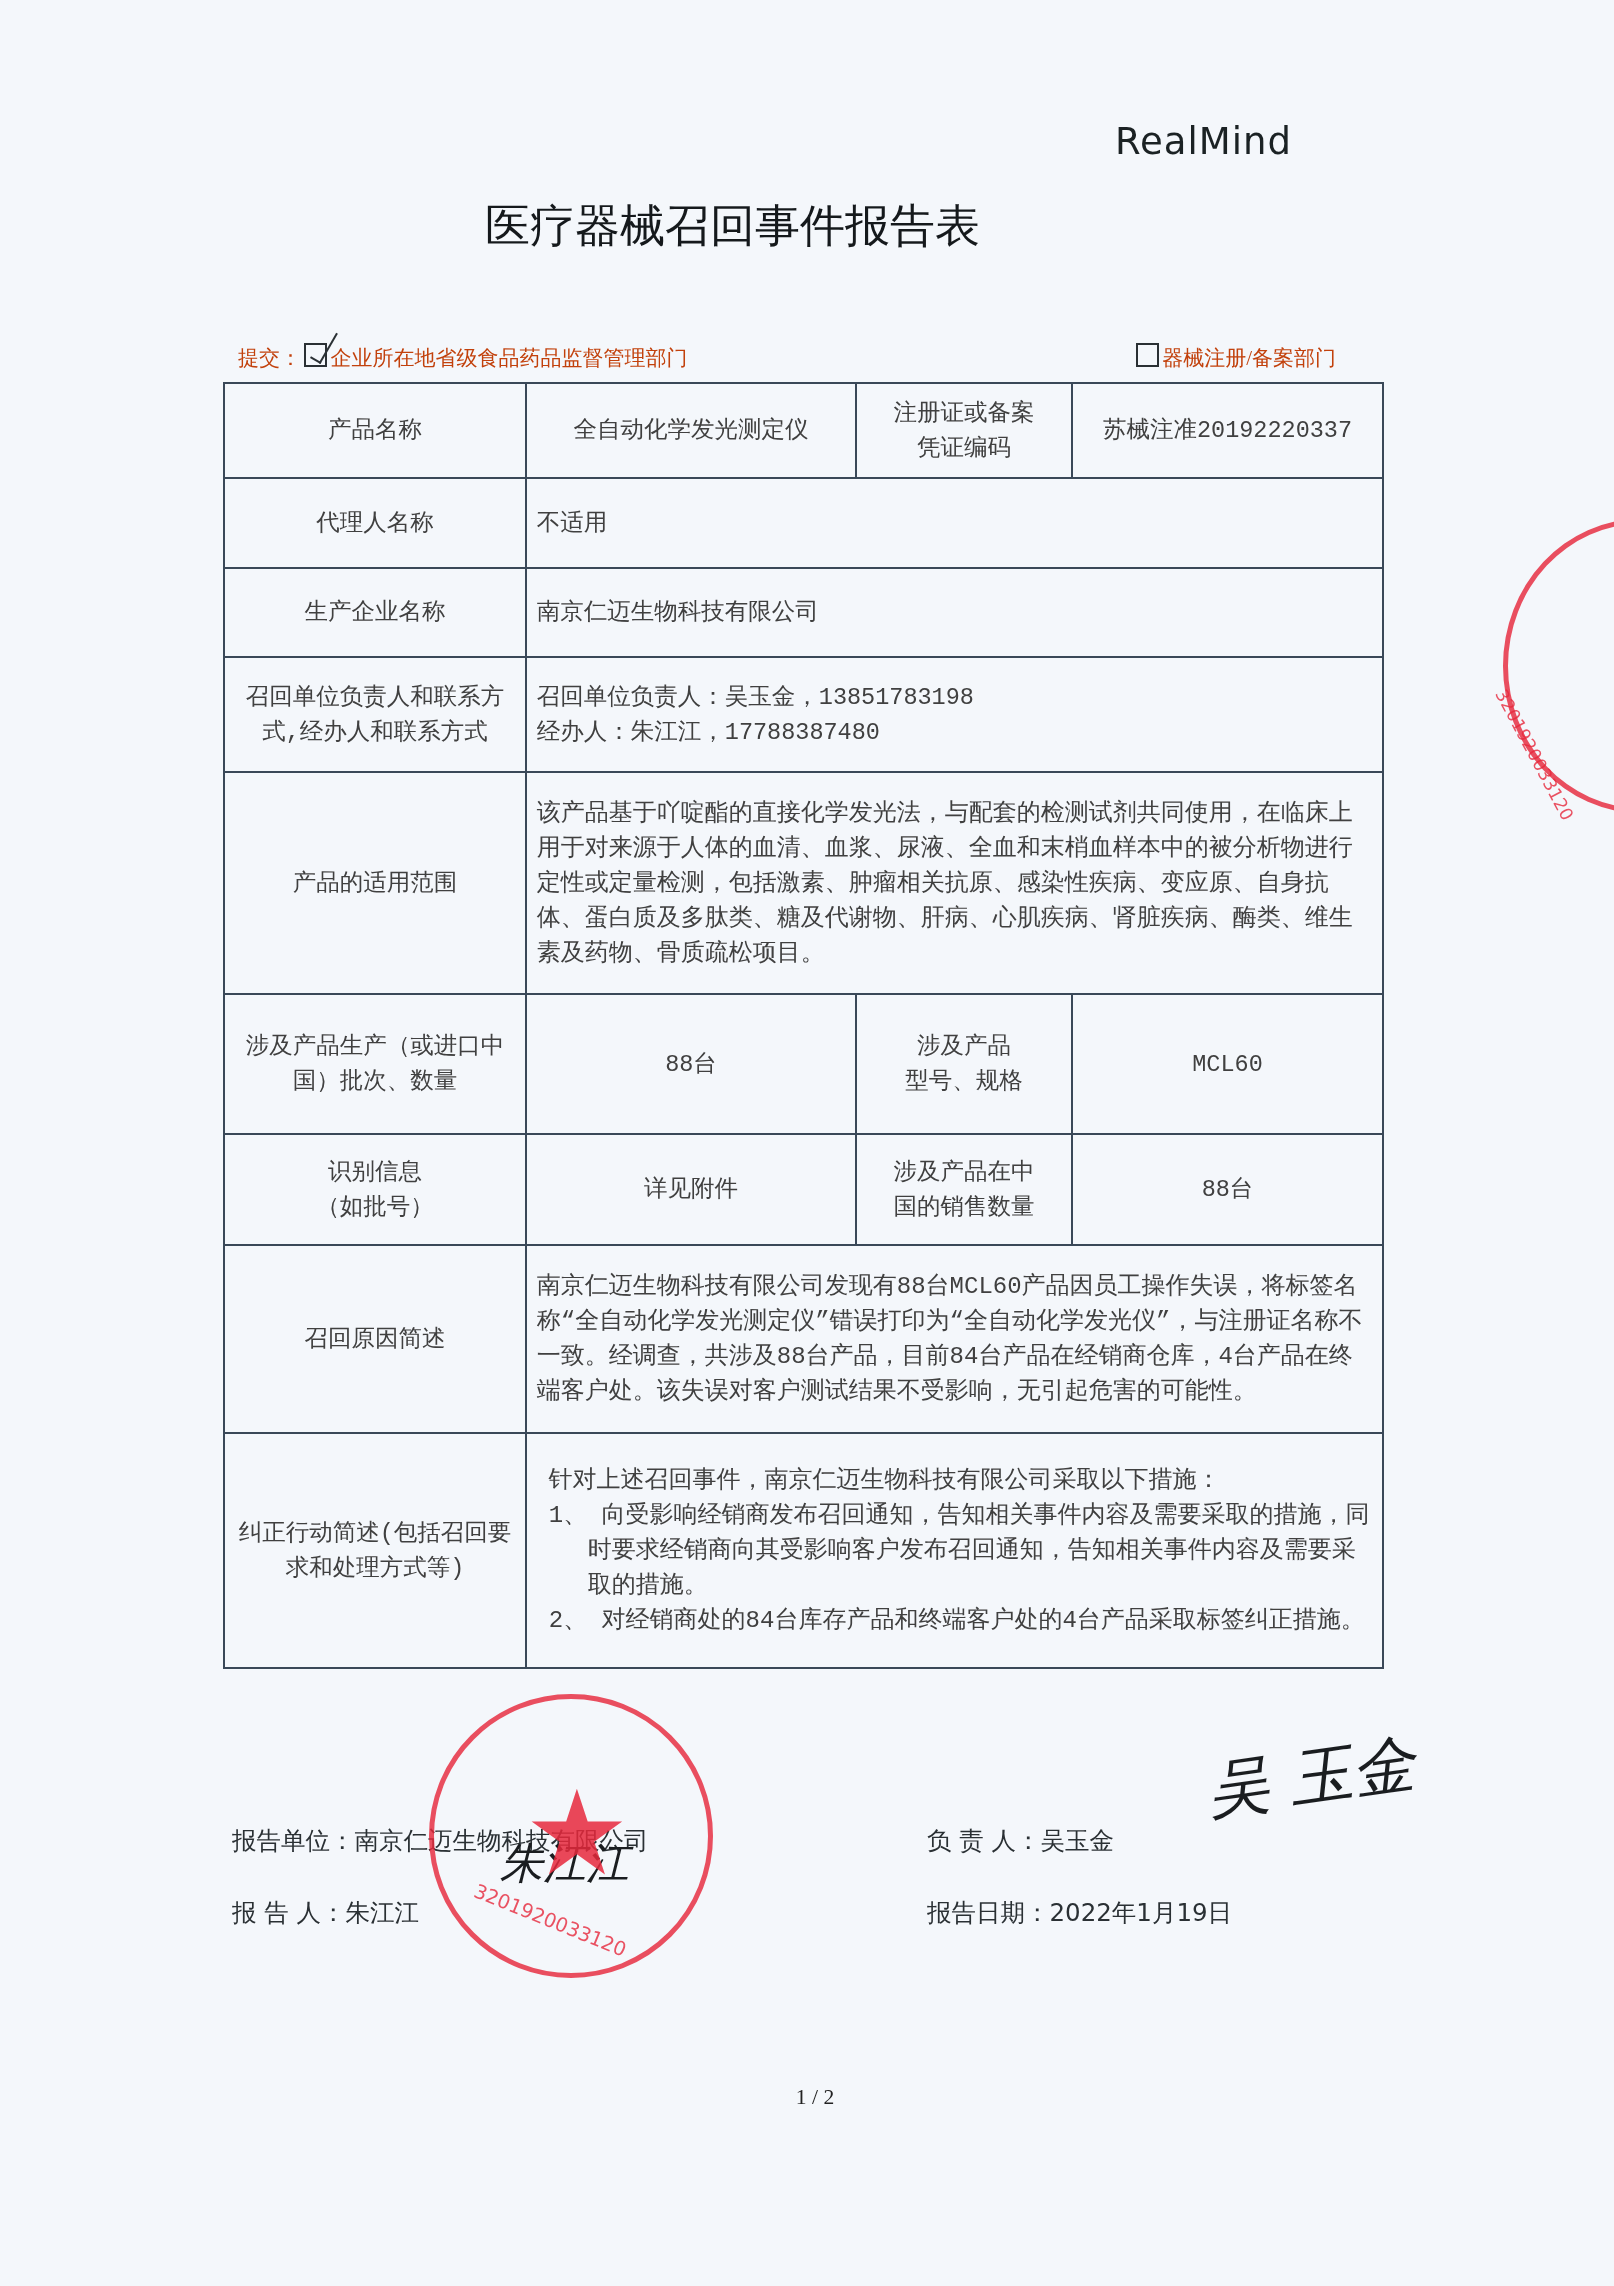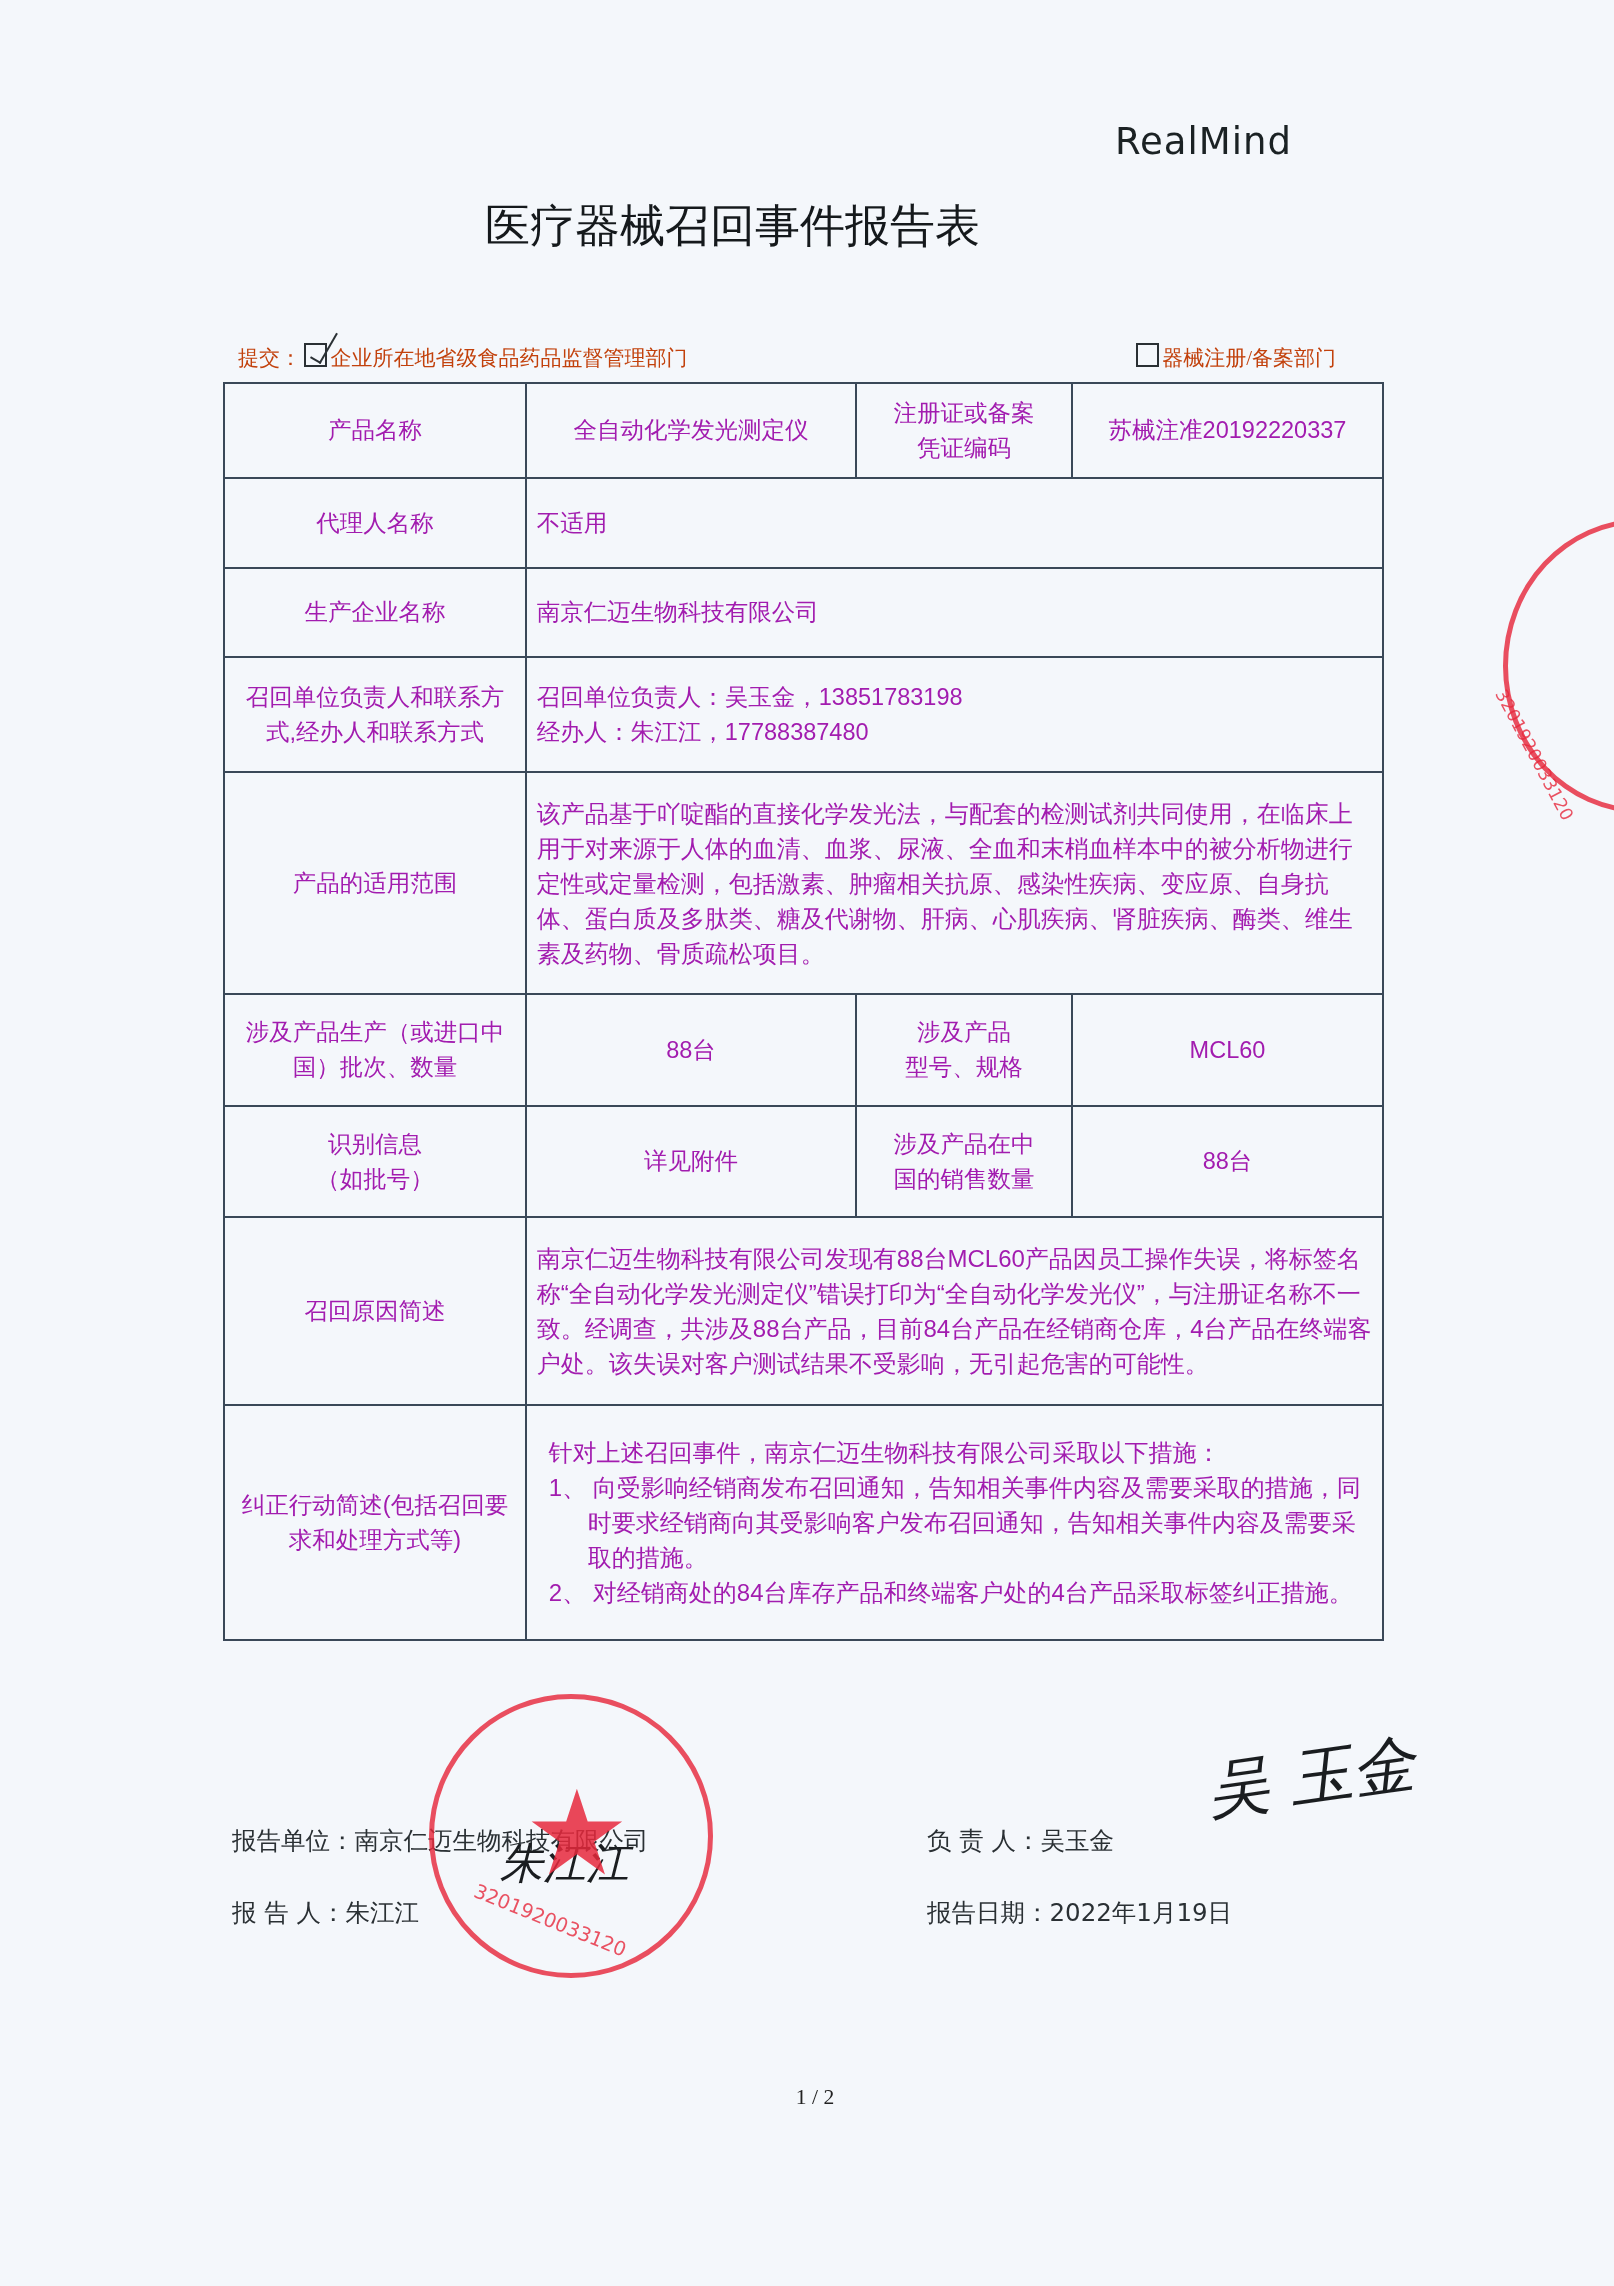--- a/index.html
+++ b/index.html
@@ -29,21 +29,21 @@
   .chk { display: inline-block; width: 19.6px; height: 19.6px; border: 2px solid #2a3034; vertical-align: -2px; position: relative; margin: 0 2.9px; }
   .chk.on::after {
     content: ""; position: absolute; left: 3.9px; top: -21.6px; width: 9.8px; height: 33px;
     border-right: 2.9px solid #2a3034; border-bottom: 2.9px solid #2a3034;
     transform: rotate(30deg); transform-origin: bottom left;
   }
 
   table.report {
     position: absolute; left: 223px; top: 382px; width: 1159px;
     border-collapse: collapse; table-layout: fixed;
-    font-family: Liberation Sans, sans-serif; font-size: 23.5px; color: #a21caf;
+    font-family: Liberation Mono, monospace; font-size: 23.5px; color: #404040;
   }
   table.report td {
     border: 2px solid #3a4858; padding: 0 9.8px; vertical-align: middle;
     line-height: 35px;
   }
   td.lbl { text-align: center; }
   td.val { text-align: left; padding-left: 13.7px; }
   td.ctr { text-align: center; }
   td.para { text-align: left; padding: 3.9px 9.8px 3.9px 13.7px; line-height: 36px; font-size: 24px; }
   .indent { padding-left: 51px; text-indent: -39px; }
@@ -100,21 +100,21 @@
     <td class="lbl" style="padding:0 5.9px">召回单位负责人和联系方式,经办人和联系方式</td>
     <td class="val" colspan="3">
       <div>召回单位负责人：吴玉金，13851783198</div>
       <div>经办人：朱江江，17788387480</div>
     </td>
   </tr>
   <tr style="height:222px">
     <td class="lbl">产品的适用范围</td>
     <td class="para" colspan="3">该产品基于吖啶酯的直接化学发光法，与配套的检测试剂共同使用，在临床上用于对来源于人体的血清、血浆、尿液、全血和末梢血样本中的被分析物进行定性或定量检测，包括激素、肿瘤相关抗原、感染性疾病、变应原、自身抗体、蛋白质及多肽类、糖及代谢物、肝病、心肌疾病、肾脏疾病、酶类、维生素及药物、骨质疏松项目。</td>
   </tr>
-  <tr style="height:112px">
+  <tr style="height:140px">
     <td class="lbl" style="padding:0 5.9px">涉及产品生产（或进口中国）批次、数量</td>
     <td class="ctr">88台</td>
     <td class="lbl">
           <div>涉及产品</div>
           <div>型号、规格</div>
         </td>
     <td class="ctr">MCL60</td>
   </tr>
   <tr style="height:111px">
     <td class="lbl">

